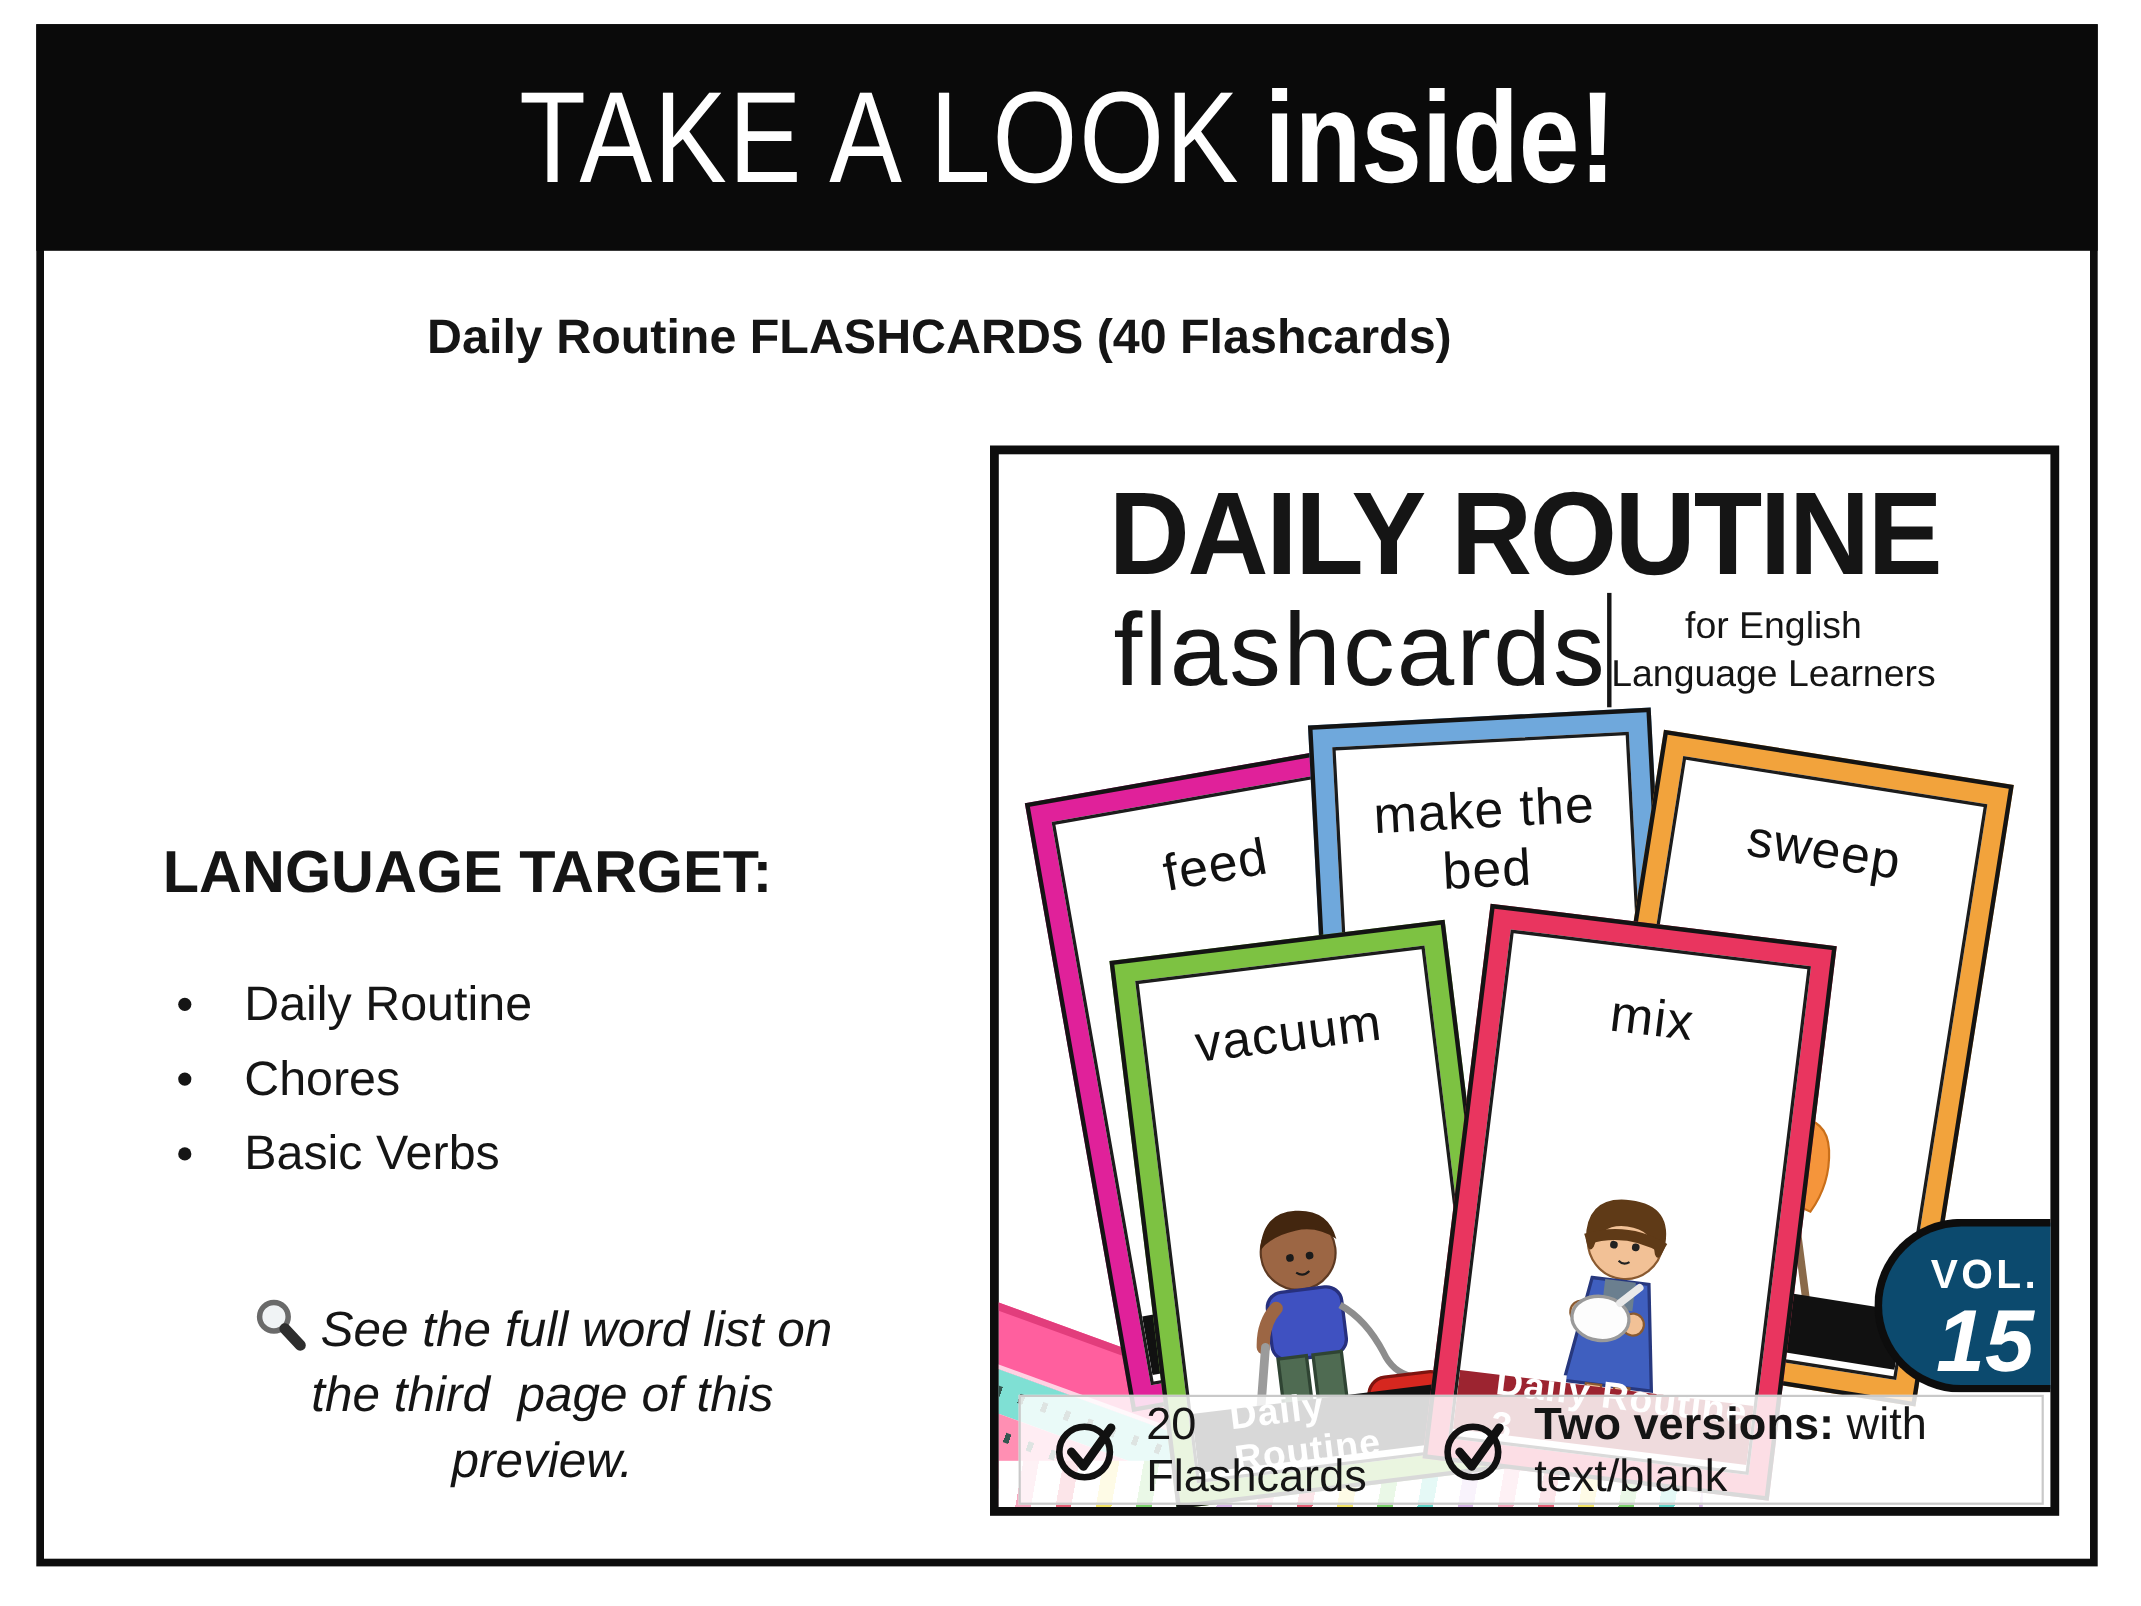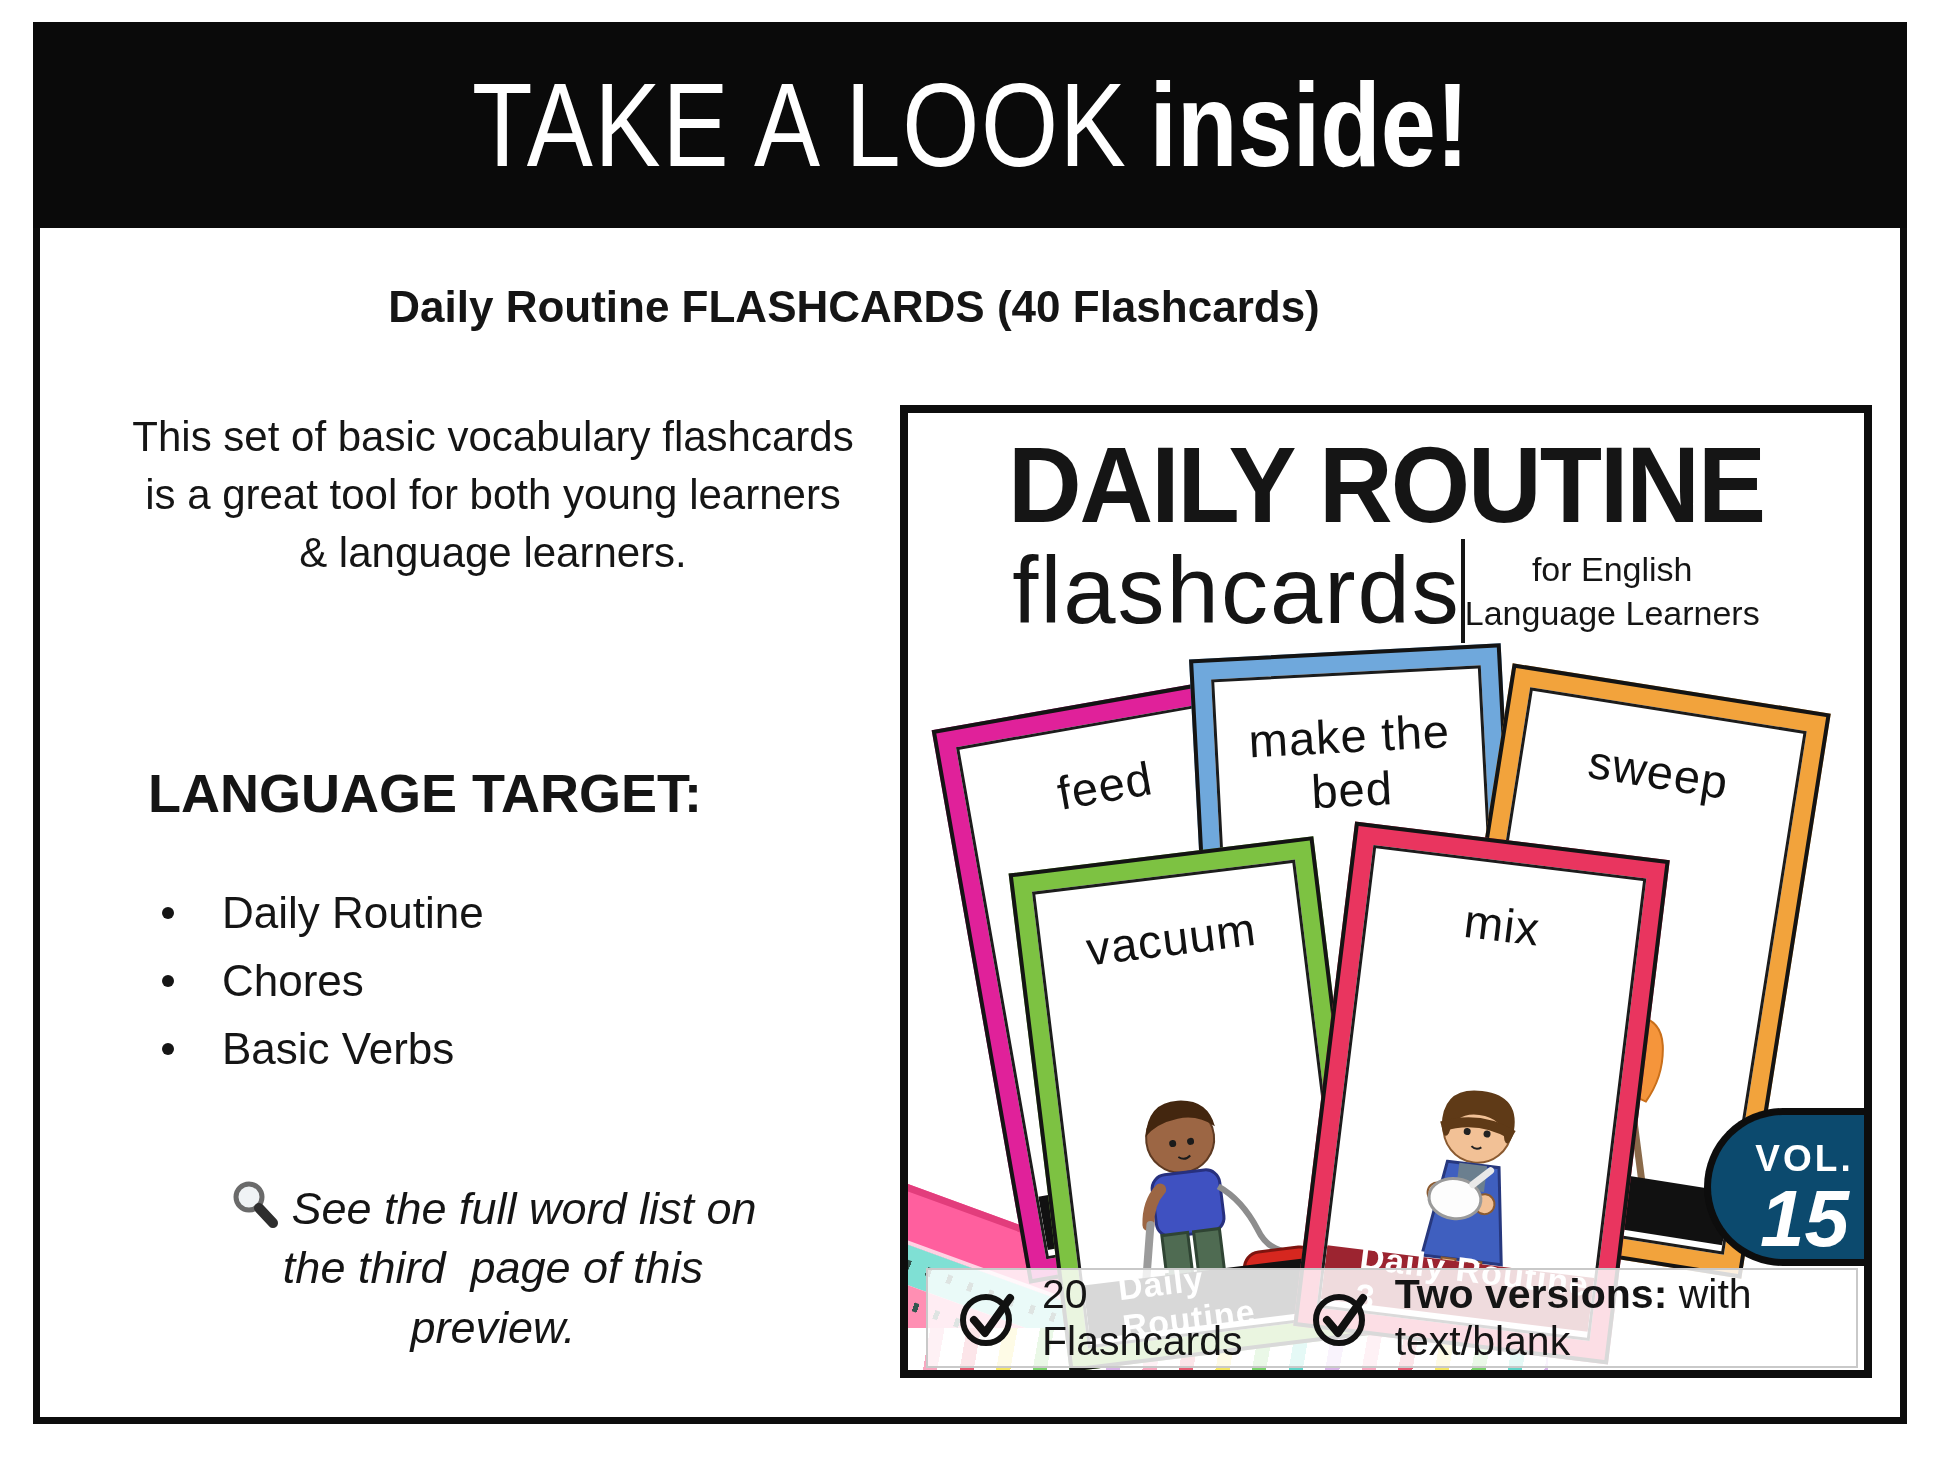--- a/index.html
+++ b/index.html
@@ -93,21 +93,20 @@
 
 <div class="page">
   <div class="frame"></div>
 
   <div class="banner">
     <h1><span class="t-light">TAKE A LOOK</span><span class="t-bold">inside!</span></h1>
   </div>
 
   <div class="subtitle">Daily Routine FLASHCARDS (40 Flashcards)</div>
 
-  <p class="intro">This set of basic vocabulary flashcards is a great tool for both young learners &amp; language learners.</p>
   <h2 class="lang-target">LANGUAGE TARGET:</h2>
   <ul class="bullets">
     <li>
         <span class="dot"></span>
         <span>Daily Routine</span>
       </li>
     <li>
         <span class="dot"></span>
         <span>Chores</span>
       </li>

